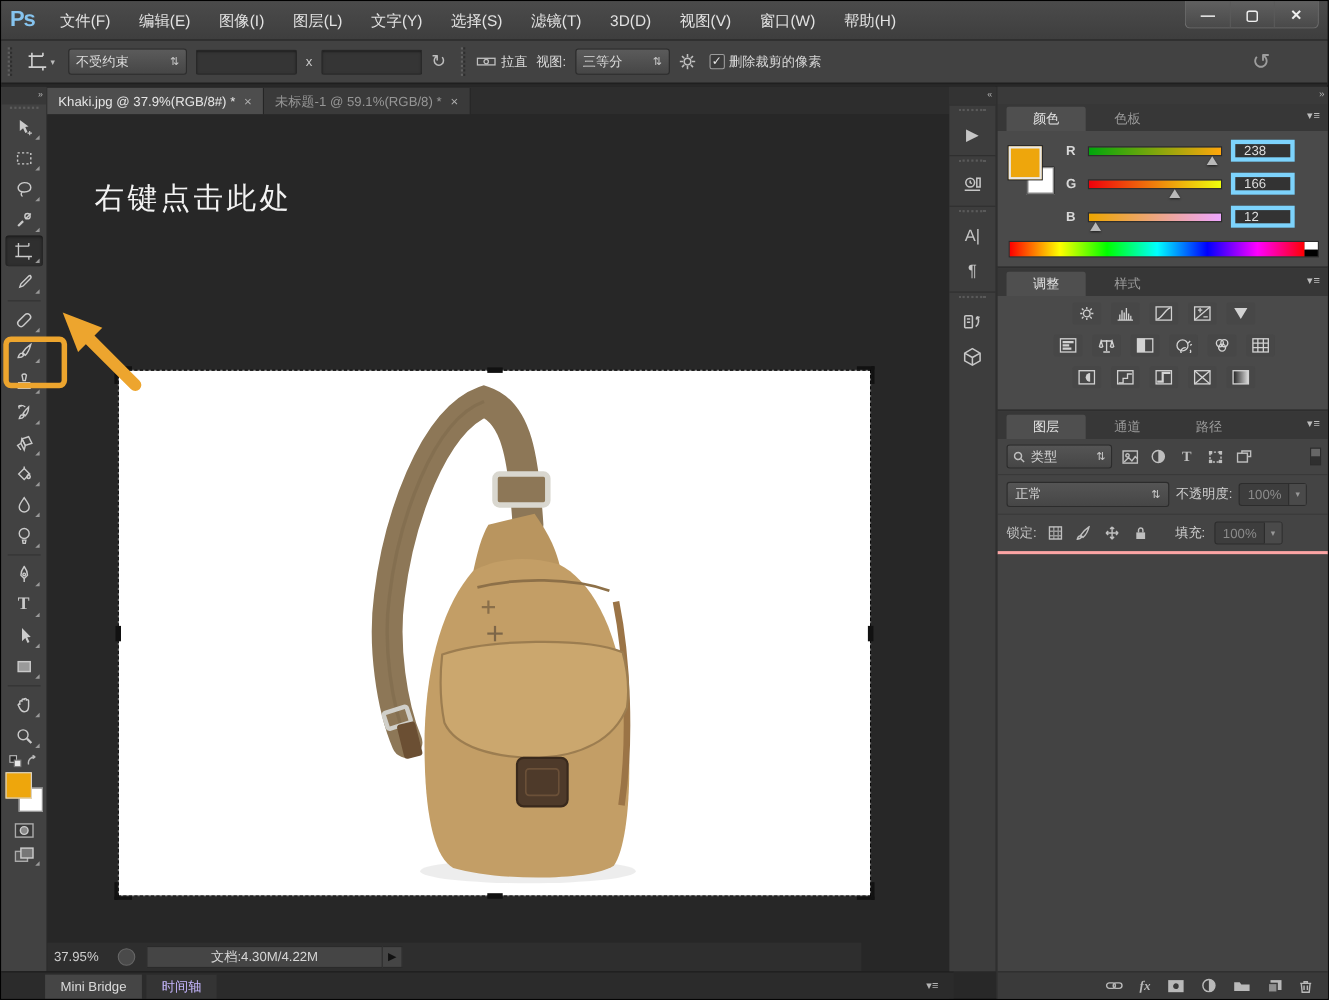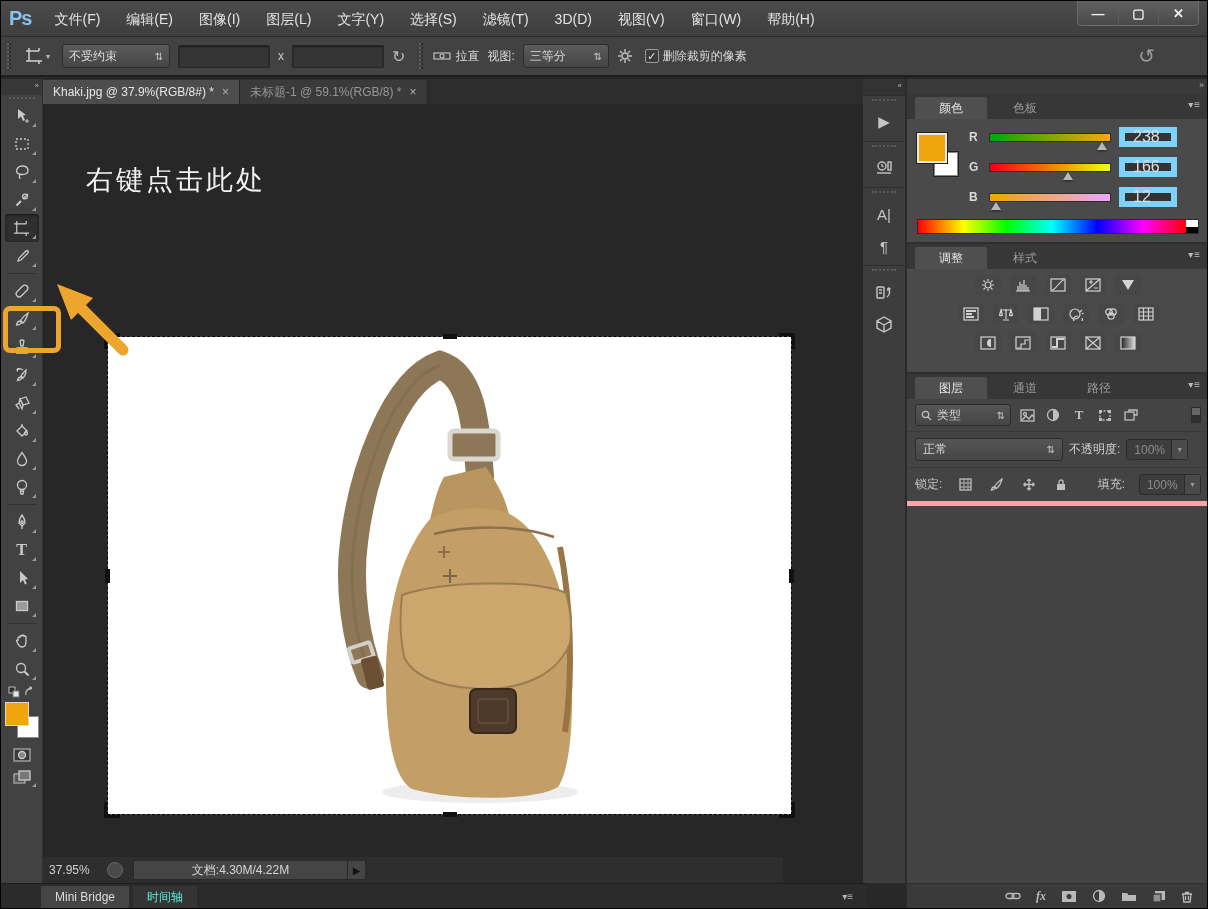--- a/index.html
+++ b/index.html
@@ -85,21 +85,21 @@
   .statusbar { position:absolute; left:42px; bottom:25px; width:740px; height:26px; background:#2e2e2e; display:flex; align-items:center; font-size:12px; color:#cfcfcf; }
   .zoom-val { margin-left:6px; width:58px; }
   .status-icn { width:16px; height:16px; border-radius:50%; background:#4a4a4a; border:1px solid #666; margin-right:10px; display:flex; align-items:center; justify-content:center; font-size:9px; color:#bbb; }
   .doc-info { width:215px; height:20px; background:#454545; border:1px solid #2a2a2a; display:flex; align-items:center; justify-content:center; color:#d6d6d6; }
   .doc-play { width:18px; height:20px; background:#454545; border:1px solid #2a2a2a; border-left:none; color:#111; font-size:10px; display:flex; align-items:center; justify-content:center; }
 
   
   .minibridge { position:absolute; left:0; bottom:0; width:866px; height:25px; background:#2b2b2b; border-top:1px solid #1d1d1d; display:flex; align-items:flex-end; }
   .mb-tab { height:22px; padding:0 14px; display:flex; align-items:center; font-size:12px; }
   .mb-tab.active { background:#454545; color:#dcdcdc; margin-left:40px; }
-  .mb-tab.inactive { background:#343434; color:#5eead4; margin-left:4px; }
+  .mb-tab.inactive { background:#343434; color:#c4b5fd; margin-left:4px; }
   .mb-menu { margin-left:auto; margin-right:14px; color:#b5b5b5; font-size:10px; align-self:center; }
 
   
   .icondock { position:absolute; left:862px; top:0; width:43px; bottom:25px; background:#3d3d3d; border-right:1px solid #2c2c2c; }
   .id-head { height:16px; background:#333; color:#b5b5b5; font-size:8px; text-align:right; padding:2px 4px 0 0; letter-spacing:-1px; }
   .id-group { border-top:1px solid #2e2e2e; padding:3px 0 6px; display:flex; flex-direction:column; align-items:center; gap:6px; }
   .id-grip { width:24px; border-top:2px dotted #5a5a5a; margin-bottom:2px; }
   .id-btn { width:30px; height:26px; display:flex; align-items:center; justify-content:center; color:#c6c6c6; font-size:15px; border-radius:3px; }
   .id-btn svg { stroke:#c6c6c6; fill:none; stroke-width:1.4; }
 
@@ -116,21 +116,21 @@
 
   
   .color-body { padding:10px 10px 8px; }
   .color-swatches { float:left; position:relative; width:44px; height:56px; margin-right:6px; }
   .color-swatches .bgc { position:absolute; left:16px; top:22px; width:26px; height:26px; background:#fff; border:1px solid #222; box-shadow:0 0 0 1px #888 inset; }
   .color-swatches .fgc { position:absolute; left:0; top:4px; width:30px; height:30px; border:2px solid #e8e8e8; box-shadow:0 0 0 1px #222; }
   .slider-row { display:flex; align-items:center; gap:8px; margin:0 0 14px 52px; height:16px; }
   .slider-row .ch { width:12px; color:#d8d8d8; font-size:12px; font-weight:bold; }
   .track { position:relative; width:122px; height:9px; border:1px solid #2c2c2c; }
   .thumb { position:absolute; bottom:-9px; margin-left:-5px; width:0; height:0; border-left:5px solid transparent; border-right:5px solid transparent; border-bottom:8px solid #b9b9b9; filter:drop-shadow(0 1px 1px #222); }
-  .chan-val { width:58px; height:20px; background:#333; border:6px solid #7dd3fc; color:#dedede; font-size:16px; display:flex; align-items:center; padding-left:8px; }
+  .chan-val { width:58px; height:20px; background:#333; border:4px solid #7dd3fc; color:#dedede; font-size:12px; display:flex; align-items:center; padding-left:8px; }
   .spectrum-wrap { clear:both; display:flex; margin-top:2px; height:15px; border:1px solid #2c2c2c; }
   .spectrum { flex:1; background:linear-gradient(to right,#ff0000,#ffff00 17%,#00ff00 33%,#00ffff 50%,#0000ff 67%,#ff00ff 84%,#ff0000); }
   .bw { width:12px; display:flex; flex-direction:column; }
   .bw div { flex:1; }
 
   
   .adj-body { padding:6px 10px 10px; }
   .adj-title { color:#dcdcdc; font-size:13px; margin:2px 0 8px; }
   .adj-row { display:flex; justify-content:center; gap:9px; margin-bottom:9px; }
   .adj-btn { width:26px; height:20px; display:flex; align-items:center; justify-content:center; background:#474747; border-radius:2px; }
@@ -145,21 +145,21 @@
   .fi-T { color:#bfbfbf; font-size:13px; font-weight:bold; font-family:"Liberation Serif",serif; }
   .lyr-toggle { margin-left:auto; width:10px; height:16px; background:#393939; border:1px solid #2c2c2c; display:flex; flex-direction:column; }
   .lyr-toggle div:first-child { flex:1; background:#666; }
   .lyr-toggle div:last-child { flex:1; background:#2f2f2f; }
   .lyr-blend { display:flex; align-items:center; gap:6px; padding:6px 8px; background:#444; border-bottom:1px solid #393939; }
   .blend-select { width:148px; height:23px; background:linear-gradient(#555,#464646); border:1px solid #2c2c2c; border-radius:3px; display:flex; align-items:center; padding:0 7px; color:#d6d6d6; font-size:12px; }
   .blend-select .spin { margin-left:auto; font-size:10px; color:#c7c7c7; }
   .dim-label { color:#cfcfcf; font-size:12px; }
   .val-drop { width:62px; height:21px; background:#3d3d3d; border:1px solid #2c2c2c; border-radius:3px; display:flex; align-items:center; color:#8b8b8b; font-size:12px; padding-left:7px; }
   .val-drop .dd { margin-left:auto; width:16px; height:100%; background:#4a4a4a; border-left:1px solid #2c2c2c; color:#999; font-size:8px; display:flex; align-items:center; justify-content:center; }
-  .lyr-lock { display:flex; align-items:center; gap:8px; padding:6px 8px; background:#444; border-bottom:5px solid #fca5a5;justify-content:space-between; }
+  .lyr-lock { display:flex; align-items:center; gap:8px; padding:6px 8px; background:#444; border-bottom:3px solid #fca5a5; }
   .lock-ic { width:18px; height:16px; display:flex; align-items:center; justify-content:center; }
   .lock-ic svg { stroke:#bfbfbf; fill:none; stroke-width:1.3; }
   .layer-row { display:flex; align-items:center; height:32px; background:#4e5d6c; border-bottom:1px solid #3a3a3a; }
   .eye-box { width:28px; height:100%; border-right:1px solid #43505c; display:flex; align-items:center; justify-content:center; }
   .thumb-box { width:44px; height:28px; background:#fff; border:1px solid #222; margin:0 10px 0 8px; display:flex; align-items:center; justify-content:center; }
   .layer-name { color:#e4e4e4; font-size:12px; font-style:italic; }
   .layer-lock-icn { margin-left:auto; margin-right:14px; }
   .lyr-empty { flex:1; background:#434343; }
   .lyr-bottom { height:25px; background:#3a3a3a; border-top:1px solid #2d2d2d; display:flex; align-items:center; justify-content:flex-end; gap:15px; padding:0 16px; }
   .lb-ic { display:flex; align-items:center; justify-content:center; color:#b9b9b9; }

